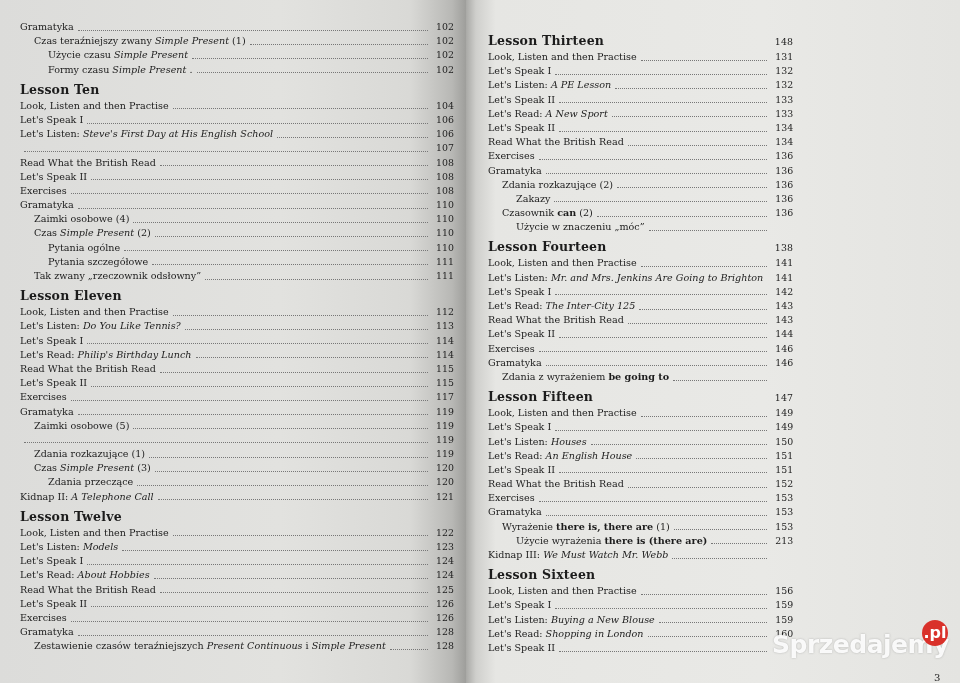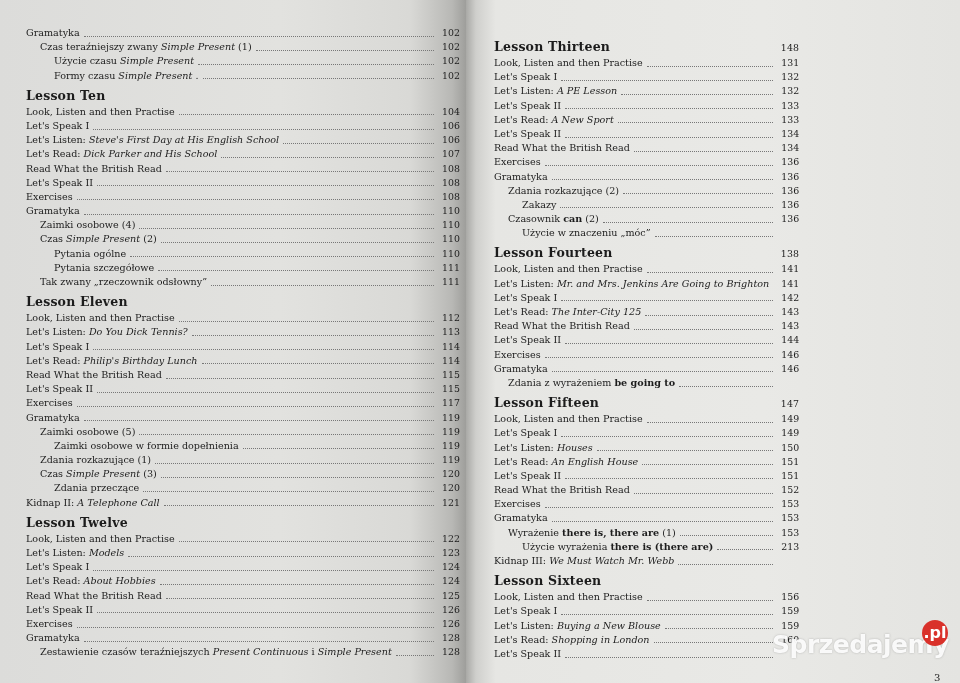--- a/index.html
+++ b/index.html
@@ -14,21 +14,21 @@
   }
   .page.left {
     left: 0; width: 466px;
     background: linear-gradient(90deg, #dcdcda 0%, #e2e2df 60%, #d9d9d6 88%, #b8b8b5 97%, #9e9e9b 100%);
     transform: skewY(0deg);
   }
   .page.right {
     left: 466px; width: 494px;
     background: linear-gradient(90deg, #a9a9a6 0%, #cfcfcc 2%, #e6e6e3 6%, #e9e9e6 60%, #e4e4e1 100%);
   }
-  .toc { position: absolute; list-style: none; margin: 6px; padding: 0; }
+  .toc { position: absolute; list-style: none; margin: 0; padding: 0; }
   .page.left .toc { left: 20px; top: 20px; width: 434px; }
   .entry {
     display: flex; align-items: baseline;
     font-size: 9.6px; line-height: 14.2px; height: 14.2px; white-space: nowrap;
   }
   .entry .label { flex: 0 0 auto; }
   .entry .label i { font-style: italic; }
   .entry .label b { font-weight: bold; }
   .entry .dots {
     flex: 1 1 auto; margin: 0 4px; overflow: hidden; color: #555;
@@ -97,21 +97,20 @@
         <span class="label">Let's Speak I</span>
         <span class="dots"></span>
         <span class="num">106</span>
       </li>
       <li class="entry lvl0">
         <span class="label">Let's Listen: <i>Steve's First Day at His English School</i></span>
         <span class="dots"></span>
         <span class="num">106</span>
       </li>
       <li class="entry lvl0">
-        <span class="label">Let's Read: <i>Dick Parker and His School</i></span>
         <span class="dots"></span>
         <span class="num">107</span>
       </li>
       <li class="entry lvl0">
         <span class="label">Read What the British Read</span>
         <span class="dots"></span>
         <span class="num">108</span>
       </li>
       <li class="entry lvl0">
         <span class="label">Let's Speak II</span>
@@ -156,21 +155,21 @@
       <li class="heading">
         <span class="label">Lesson Eleven</span>
         <span class="num"></span>
       </li>
       <li class="entry lvl0">
         <span class="label">Look, Listen and then Practise</span>
         <span class="dots"></span>
         <span class="num">112</span>
       </li>
       <li class="entry lvl0">
-        <span class="label">Let's Listen: <i>Do You Dick Tennis?</i></span>
+        <span class="label">Let's Listen: <i>Do You Like Tennis?</i></span>
         <span class="dots"></span>
         <span class="num">113</span>
       </li>
       <li class="entry lvl0">
         <span class="label">Let's Speak I</span>
         <span class="dots"></span>
         <span class="num">114</span>
       </li>
       <li class="entry lvl0">
         <span class="label">Let's Read: <i>Philip's Birthday Lunch</i></span>
@@ -196,21 +195,20 @@
         <span class="label">Gramatyka</span>
         <span class="dots"></span>
         <span class="num">119</span>
       </li>
       <li class="entry lvl1">
         <span class="label">Zaimki osobowe (5)</span>
         <span class="dots"></span>
         <span class="num">119</span>
       </li>
       <li class="entry lvl2">
-        <span class="label">Zaimki osobowe w formie dopełnienia</span>
         <span class="dots"></span>
         <span class="num">119</span>
       </li>
       <li class="entry lvl1">
         <span class="label">Zdania rozkazujące (1)</span>
         <span class="dots"></span>
         <span class="num">119</span>
       </li>
       <li class="entry lvl1">
         <span class="label">Czas <i>Simple Present</i> (3)</span>

